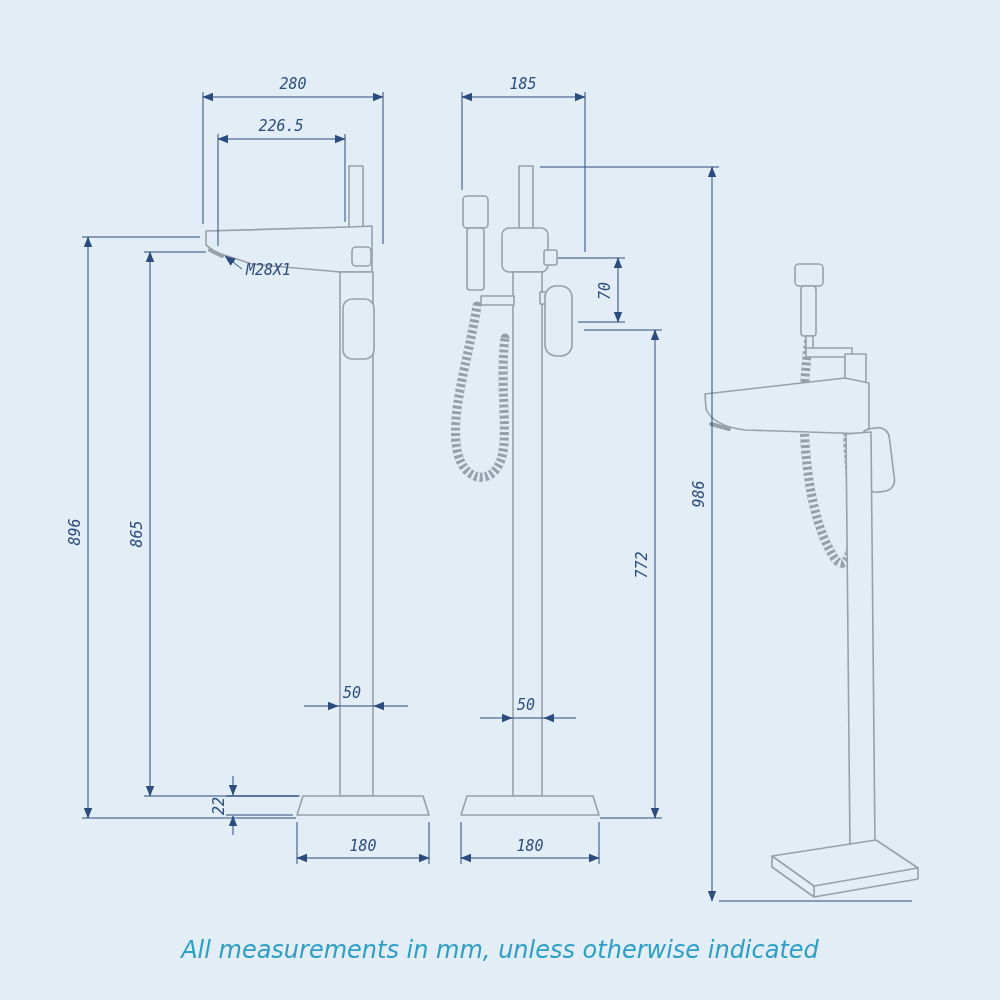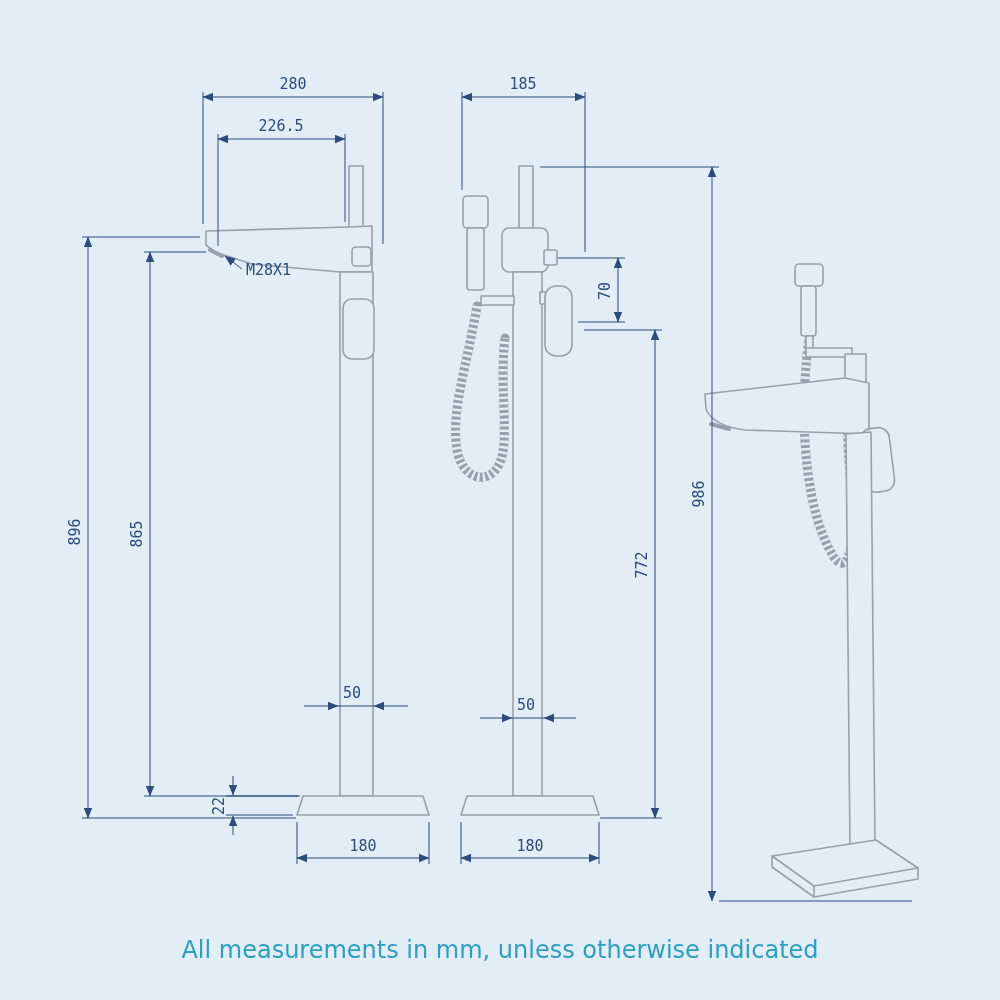--- a/index.html
+++ b/index.html
@@ -7,20 +7,21 @@
     --line:#98a1ab;
     --dimension:#2b4c7d;
     --caption:#2d9ec4;
   }
   html,body{margin:0;padding:0;}
   body{background:var(--background);}
   .canvas{
     width:1000px;height:961px;position:relative;
     background:var(--background);
     font-family:"DejaVu Sans", sans-serif;
+    font-style:italic;
   }
   svg{display:block;}
   svg text{
     font-family:"DejaVu Sans Mono", monospace;
     font-size:15px;
     fill:var(--dimension);
   }
   text.caption{
     font-family:"DejaVu Sans", sans-serif;
     font-size:24px;

